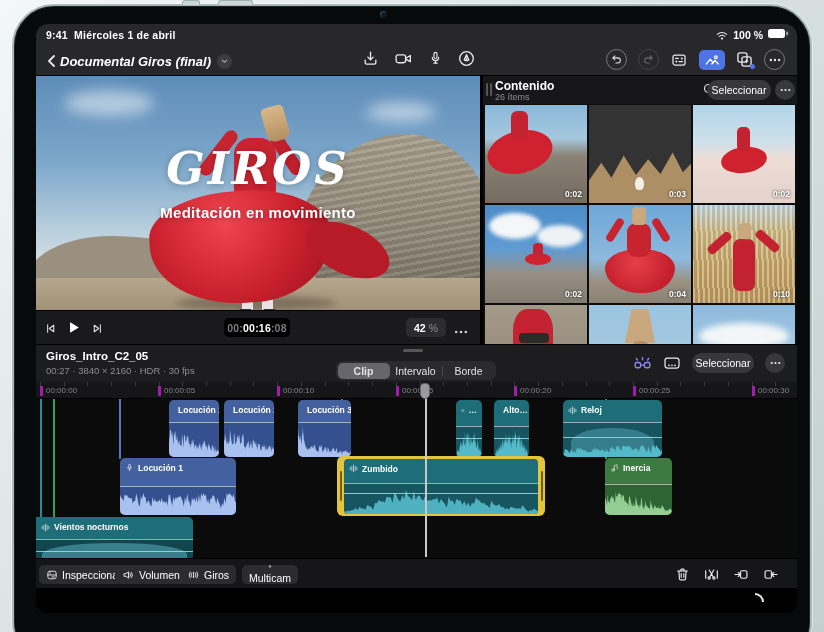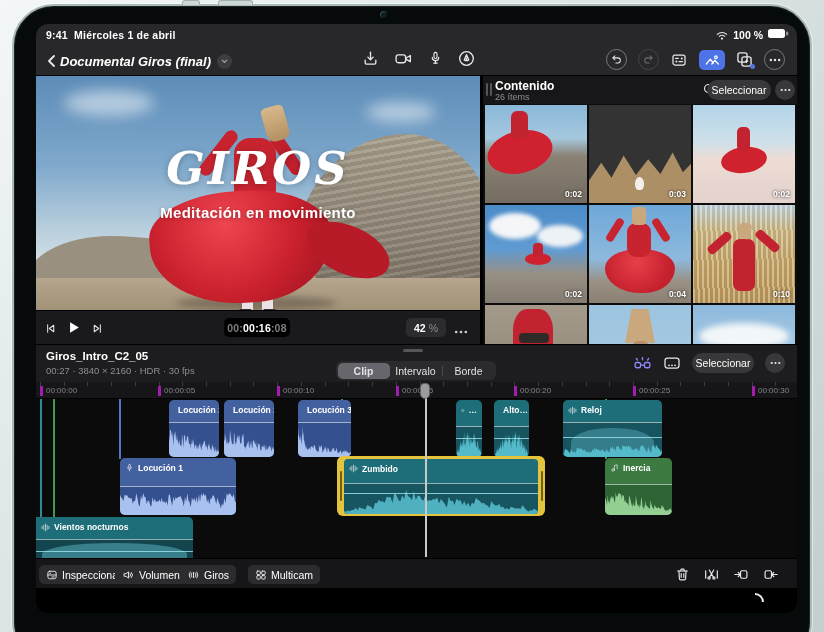--- a/index.html
+++ b/index.html
@@ -632,21 +632,21 @@
       <div class="bbtn" style="left:144px;">
         <svg class="ic" width="13" height="12" viewBox="0 0 16 16">
             <path d="M8 4.5v7"></path>
             <path d="M5.6 5.4a4.2 4.2 0 0 0 0 5.2"></path>
             <path d="M3.5 4a7 7 0 0 0 0 8"></path>
             <path d="M10.4 5.4a4.2 4.2 0 0 1 0 5.2"></path>
             <path d="M12.5 4a7 7 0 0 1 0 8"></path>
           </svg>
         <span>Giros</span>
       </div>
-      <div class="bbtn" style="left:212px;">
+      <div class="bbtn" style="left:206px;flex-direction:column;">
         <svg class="ic" width="12" height="12" viewBox="0 0 16 16">
             <rect x="2.5" y="2.8" width="4.6" height="4.6" rx="1"></rect>
             <rect x="8.9" y="2.8" width="4.6" height="4.6" rx="1"></rect>
             <rect x="2.5" y="8.8" width="4.6" height="4.6" rx="1"></rect>
             <rect x="8.9" y="8.8" width="4.6" height="4.6" rx="1"></rect>
           </svg>
         <span>Multicam</span>
       </div>
       <div class="bicons">
         <span>

